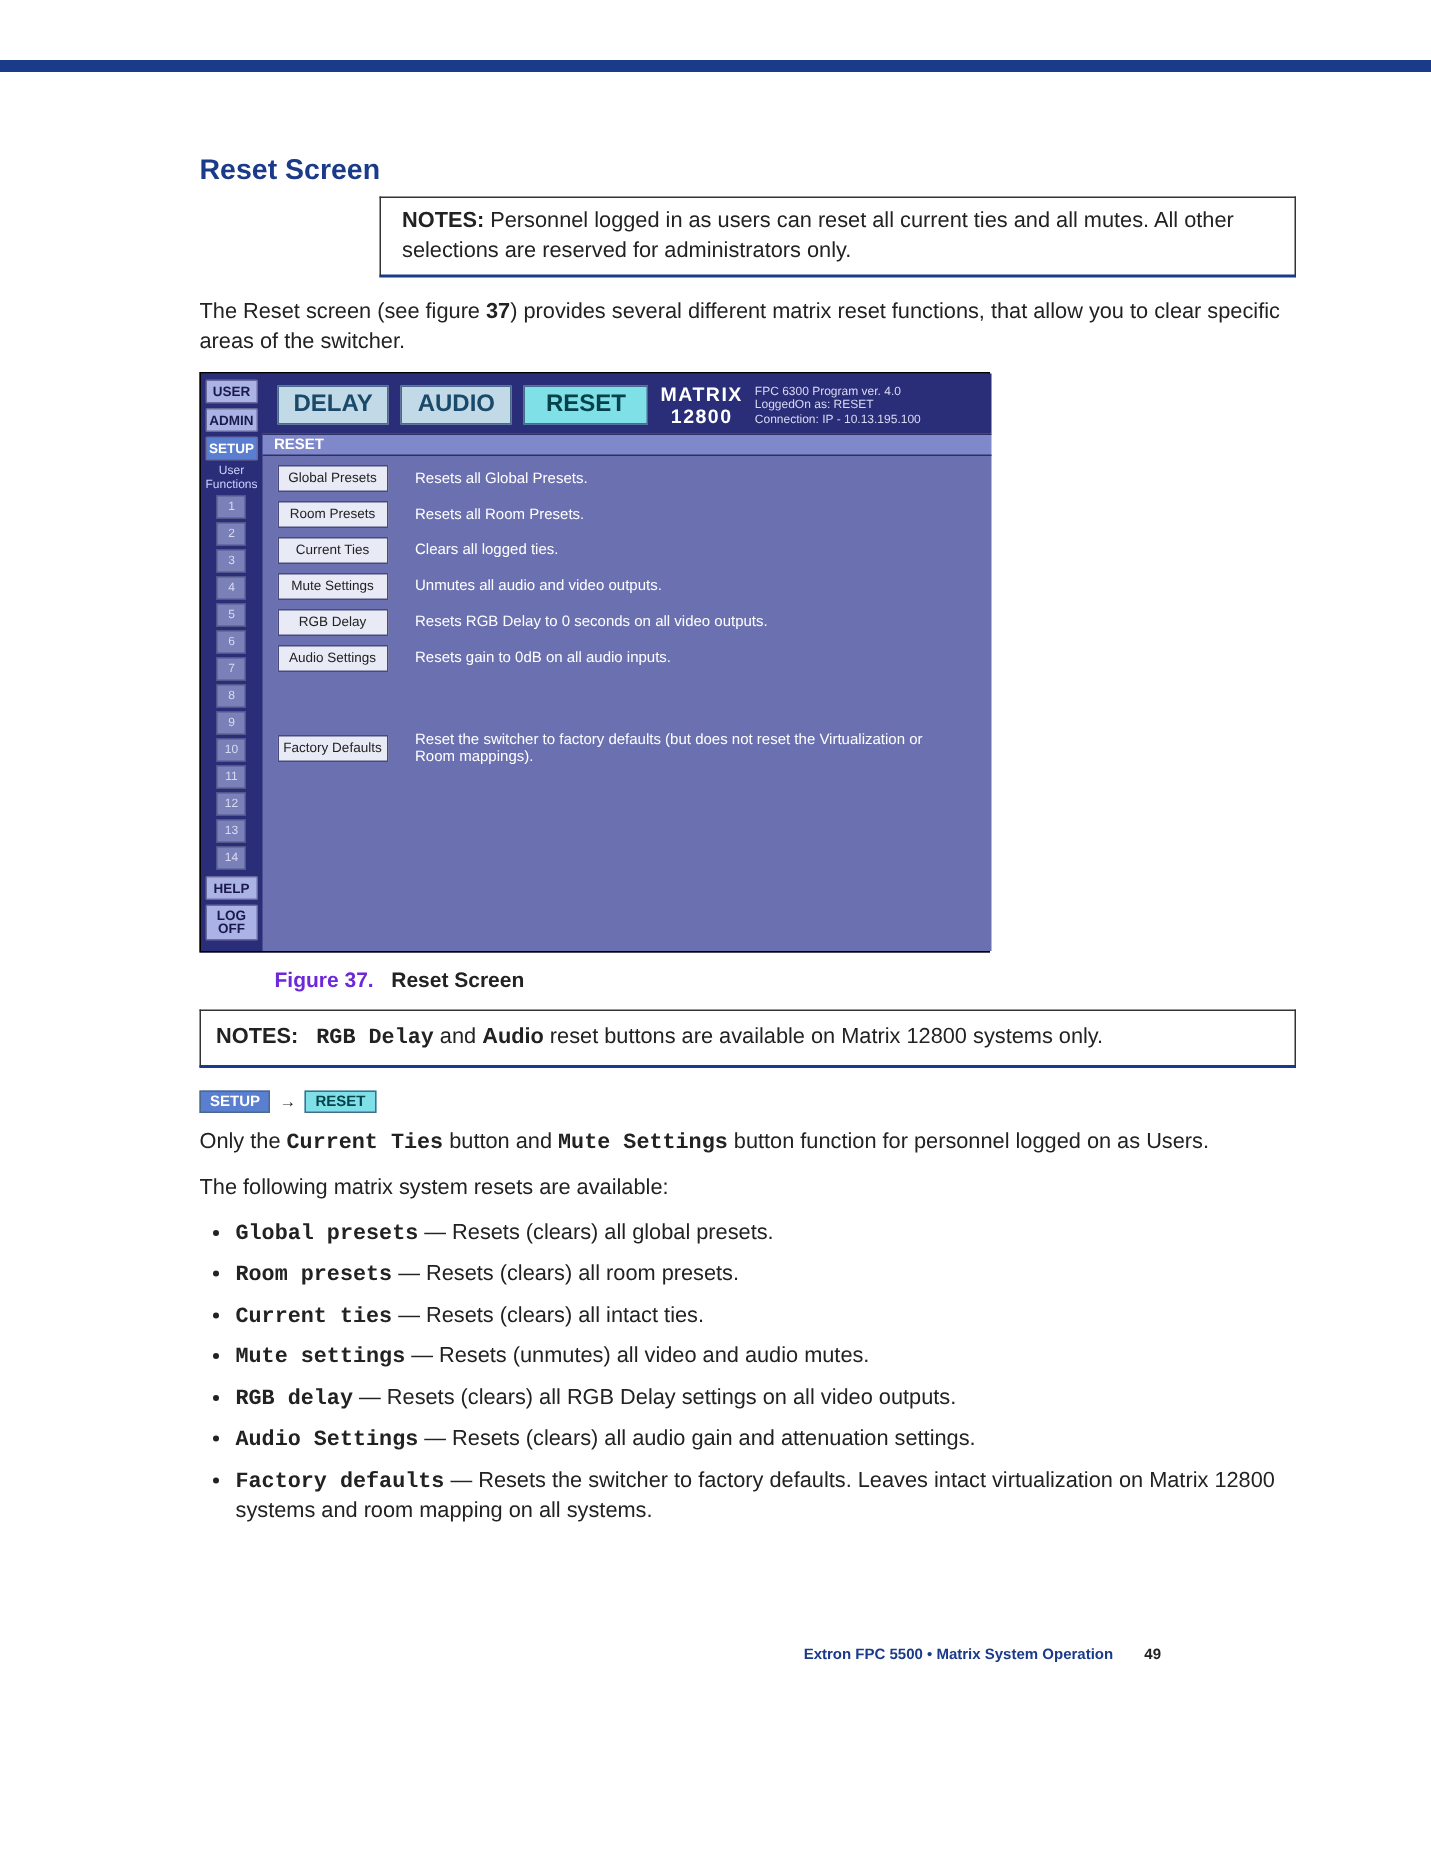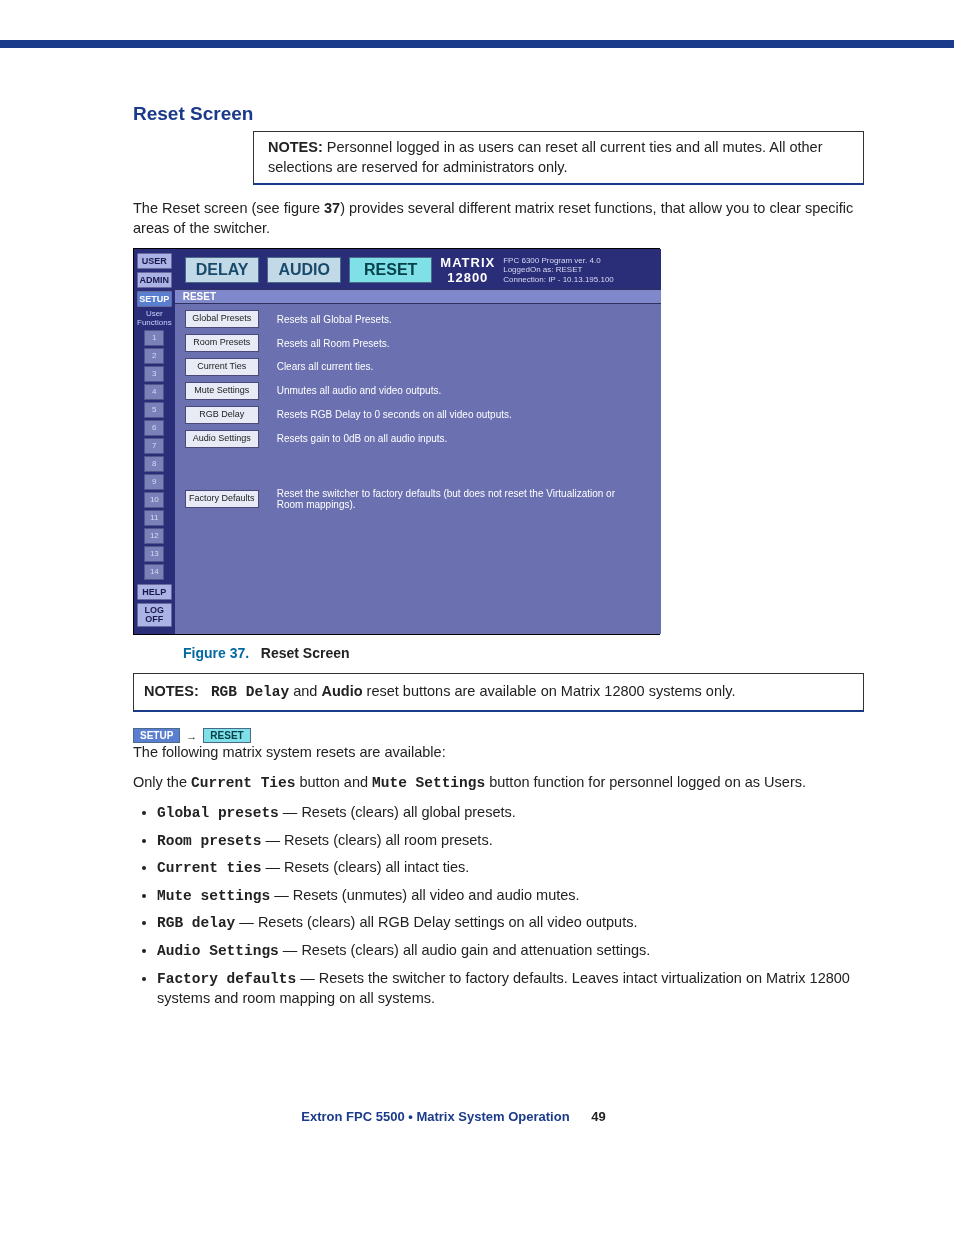--- a/index.html
+++ b/index.html
@@ -39,32 +39,32 @@
     margin: 12px 0 14px 0;
     font-size: 14.5px;
     line-height: 1.35;
   }
   .notes-label { font-weight: 700; }
   .para { margin: 0 0 10px 0; line-height: 1.35; }
   .figure-caption {
     margin: 10px 0 4px 50px;
     font-size: 14px;
   }
-  .figure-caption .fig { color: #0369a1; font-weight: 700; }
+  .figure-caption .fig { color: #6d28d9; font-weight: 700; }
   .figure-caption .title { font-weight: 700; }
   .mono { font-family: "Courier New", monospace; font-weight: 700; }
   .bold { font-weight: 700; }
   ul.bullets { margin: 4px 0 0 8px; padding-left: 16px; }
   ul.bullets li { margin-bottom: 7px; line-height: 1.35; }
   .footer {
     position: relative;
-    margin-top: 100px;
-    text-align: center;
+    margin-top: 80px;
+    text-align: right;
     padding-right: 90px;
-    font-size: 13px;
+    font-size: 10px;
   }
   .footer .title { color: #1a3a8a; font-weight: 700; }
   .footer .pg { font-weight: 700; margin-left: 18px; }
 
   
   .screenshot {
     width: 525px;
     margin: 6px 0 4px 0;
     background: #2a2d77;
     border: 1px solid #000;
@@ -198,21 +198,21 @@
         <div class="prow">
             <div class="rbtn">Global Presets</div>
             <div class="desc">Resets all Global Presets.</div>
           </div>
         <div class="prow">
             <div class="rbtn">Room Presets</div>
             <div class="desc">Resets all Room Presets.</div>
           </div>
         <div class="prow">
             <div class="rbtn">Current Ties</div>
-            <div class="desc">Clears all current ties.</div>
+            <div class="desc">Clears all logged ties.</div>
           </div>
         <div class="prow">
             <div class="rbtn">Mute Settings</div>
             <div class="desc">Unmutes all audio and video outputs.</div>
           </div>
         <div class="prow">
             <div class="rbtn">RGB Delay</div>
             <div class="desc">Resets RGB  Delay to 0 seconds on all video outputs.</div>
           </div>
         <div class="prow">
@@ -239,25 +239,25 @@
     <span>&nbsp;</span>
     <span class="mono">RGB Delay</span><span> and </span><span class="bold">Audio</span><span> reset buttons are available on Matrix 12800 systems only.</span>
   </div>
 
   <div class="inline-btns">
     <span class="ib setup">SETUP</span>
     <span class="arrow">→</span>
     <span class="ib reset">RESET</span>
   </div>
 
-  <p class="para">The following matrix system resets are available:</p>
-
   <p class="para" style="margin-top:10px;">
     <span>Only the </span><span class="mono">Current Ties</span><span> button and </span><span class="mono">Mute Settings</span><span> button function for personnel logged on as Users.</span>
   </p>
+
+  <p class="para">The following matrix system resets are available:</p>
 
   <ul class="bullets">
     <li><span class="mono">Global presets</span><span> — Resets (clears) all global presets.</span></li>
     <li><span class="mono">Room presets</span><span> — Resets (clears) all room presets.</span></li>
     <li><span class="mono">Current ties</span><span> — Resets (clears) all intact ties.</span></li>
     <li><span class="mono">Mute settings</span><span> — Resets (unmutes) all video and audio mutes.</span></li>
     <li><span class="mono">RGB delay</span><span> — Resets (clears) all RGB Delay settings on all video outputs.</span></li>
     <li><span class="mono">Audio Settings</span><span> — Resets (clears) all audio gain and attenuation settings.</span></li>
     <li><span class="mono">Factory defaults</span><span> — Resets the switcher to factory defaults. Leaves intact virtualization on Matrix 12800 systems and room mapping on all systems.</span></li>
   </ul>

